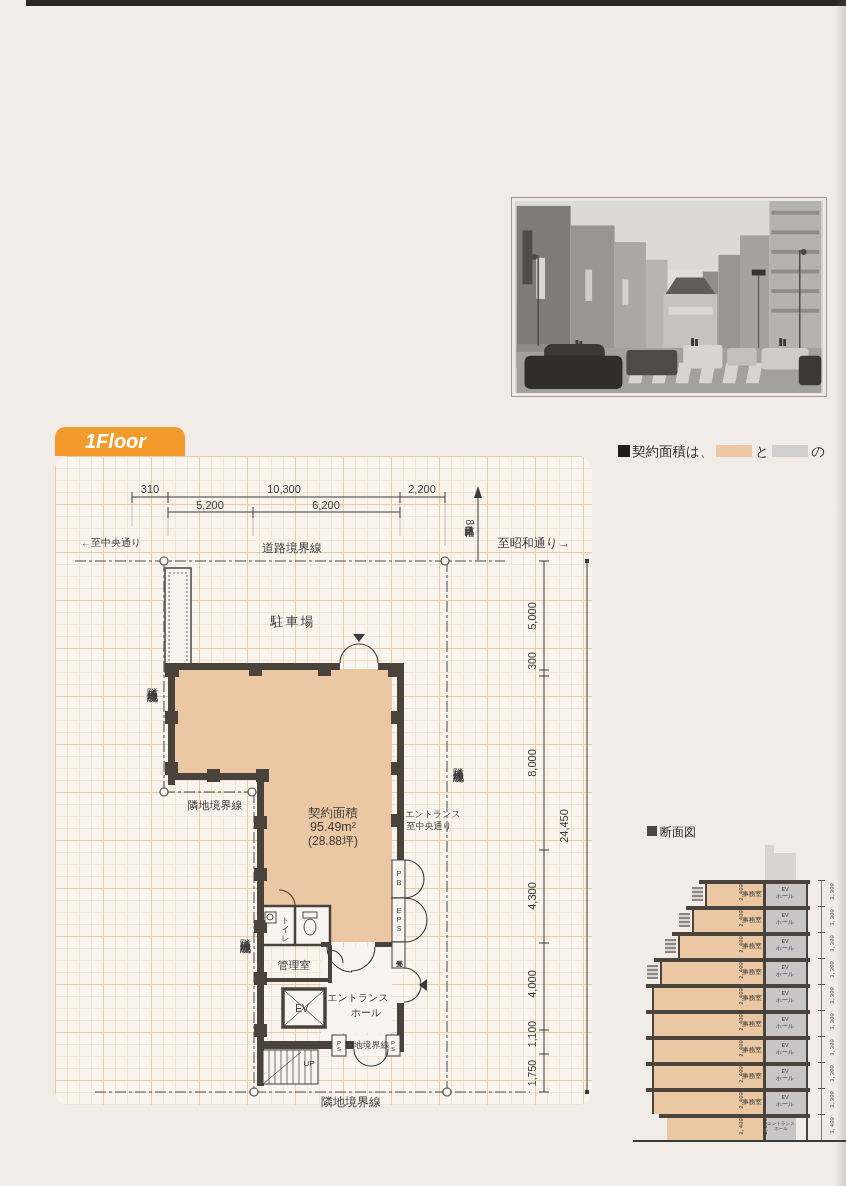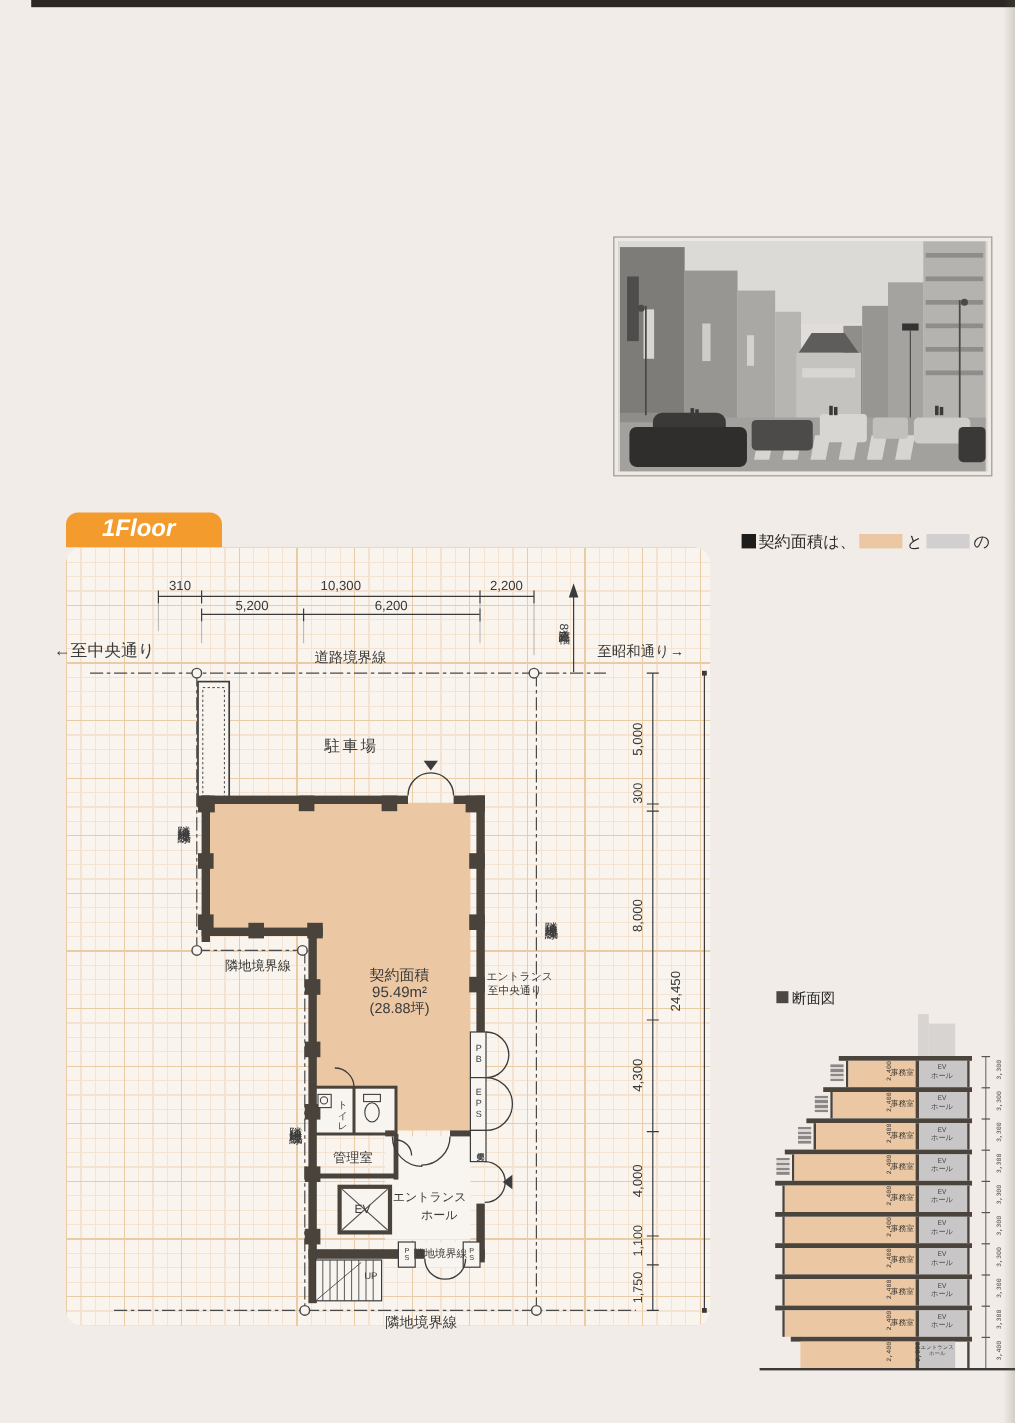--- a/index.html
+++ b/index.html
@@ -257,21 +257,21 @@
           <ellipse cx="255" cy="471" rx="6" ry="8"></ellipse>
       </g>
     </svg>
 
     <div class="pl" style="left:95px;top:33px;font-size:11px">310</div>
     <div class="pl" style="left:229px;top:33px;font-size:11px">10,300</div>
     <div class="pl" style="left:367px;top:33px;font-size:11px">2,200</div>
     <div class="pl" style="left:155px;top:49px;font-size:11px">5,200</div>
     <div class="pl" style="left:271px;top:49px;font-size:11px">6,200</div>
     <div class="pl vjp" style="left:414px;top:70px;font-size:10px">道路幅8m</div>
-    <div class="pl" style="left:32px;top:87px;font-size:14px">←至中央通り</div>
+    <div class="pl" style="left:56px;top:87px;font-size:10px">←至中央通り</div>
     <div class="pl" style="left:479px;top:87px;font-size:12px">至昭和通り→</div>
     <div class="pl" style="left:237px;top:92px;font-size:12px">道路境界線</div>
     <div class="pl" style="left:238px;top:166px;font-size:13px;letter-spacing:2px">駐車場</div>
     <div class="pl vjp" style="left:97px;top:226px;font-size:11px">隣地境界線</div>
     <div class="pl" style="left:160px;top:349px;font-size:11px">隣地境界線</div>
     <div class="pl vjp" style="left:190px;top:477px;font-size:11px">隣地境界線</div>
     <div class="pl vjp" style="left:403px;top:306px;font-size:11px">隣地境界線</div>
     <div class="pl" style="left:296px;top:646px;font-size:12px">隣地境界線</div>
     <div class="pl" style="left:278px;top:357px;font-size:12.5px">契約面積</div>
     <div class="pl" style="left:278px;top:371px;font-size:12.5px">95.49m²</div>

